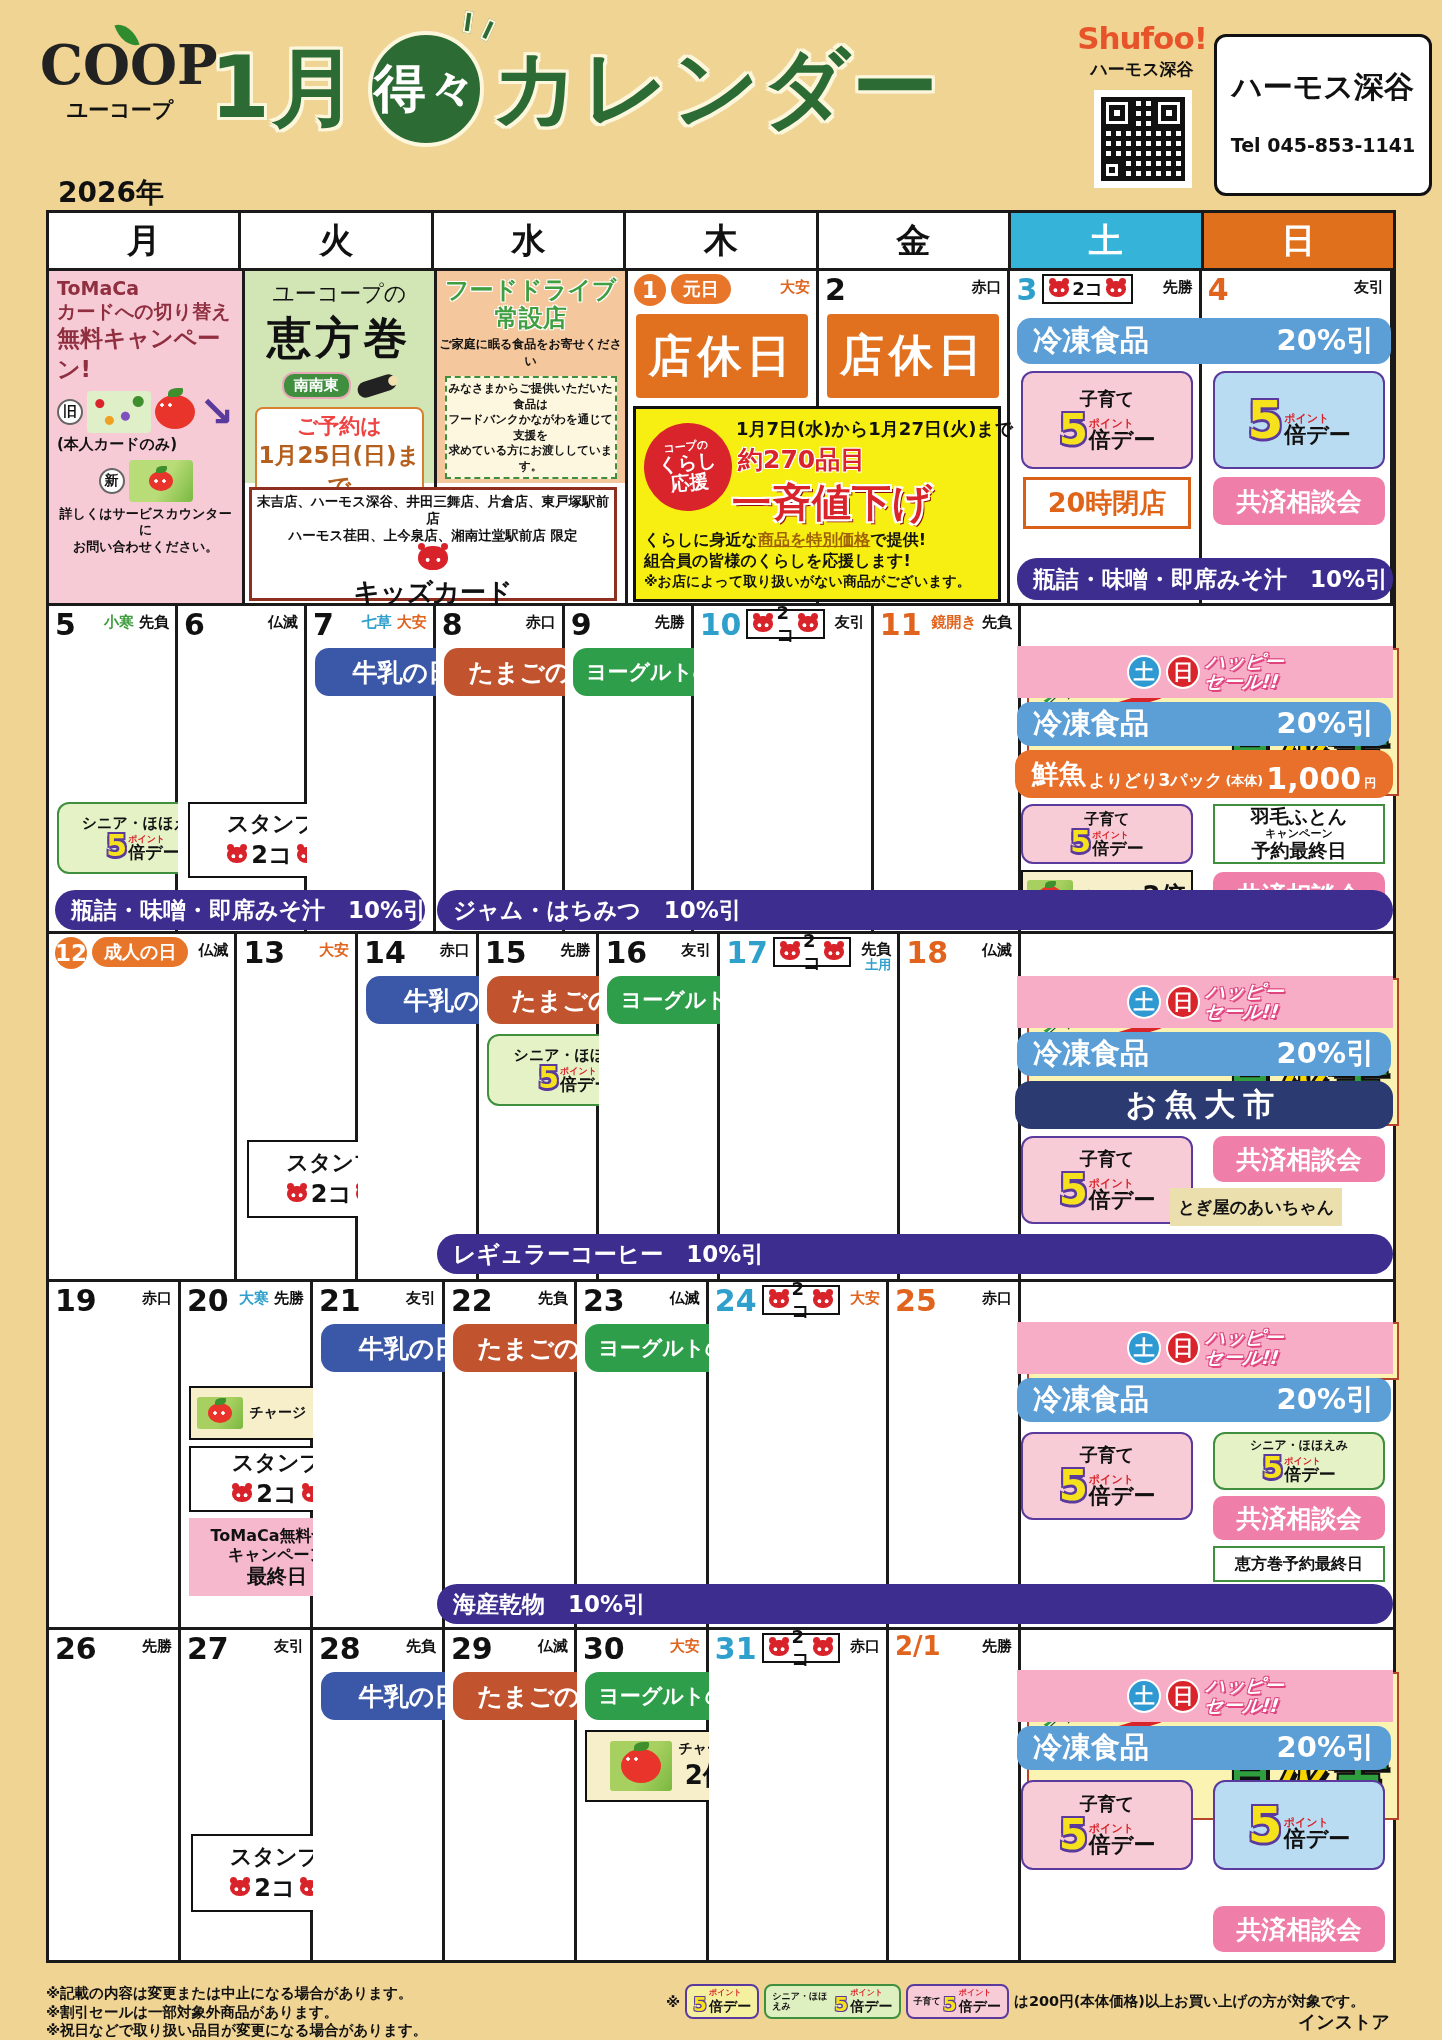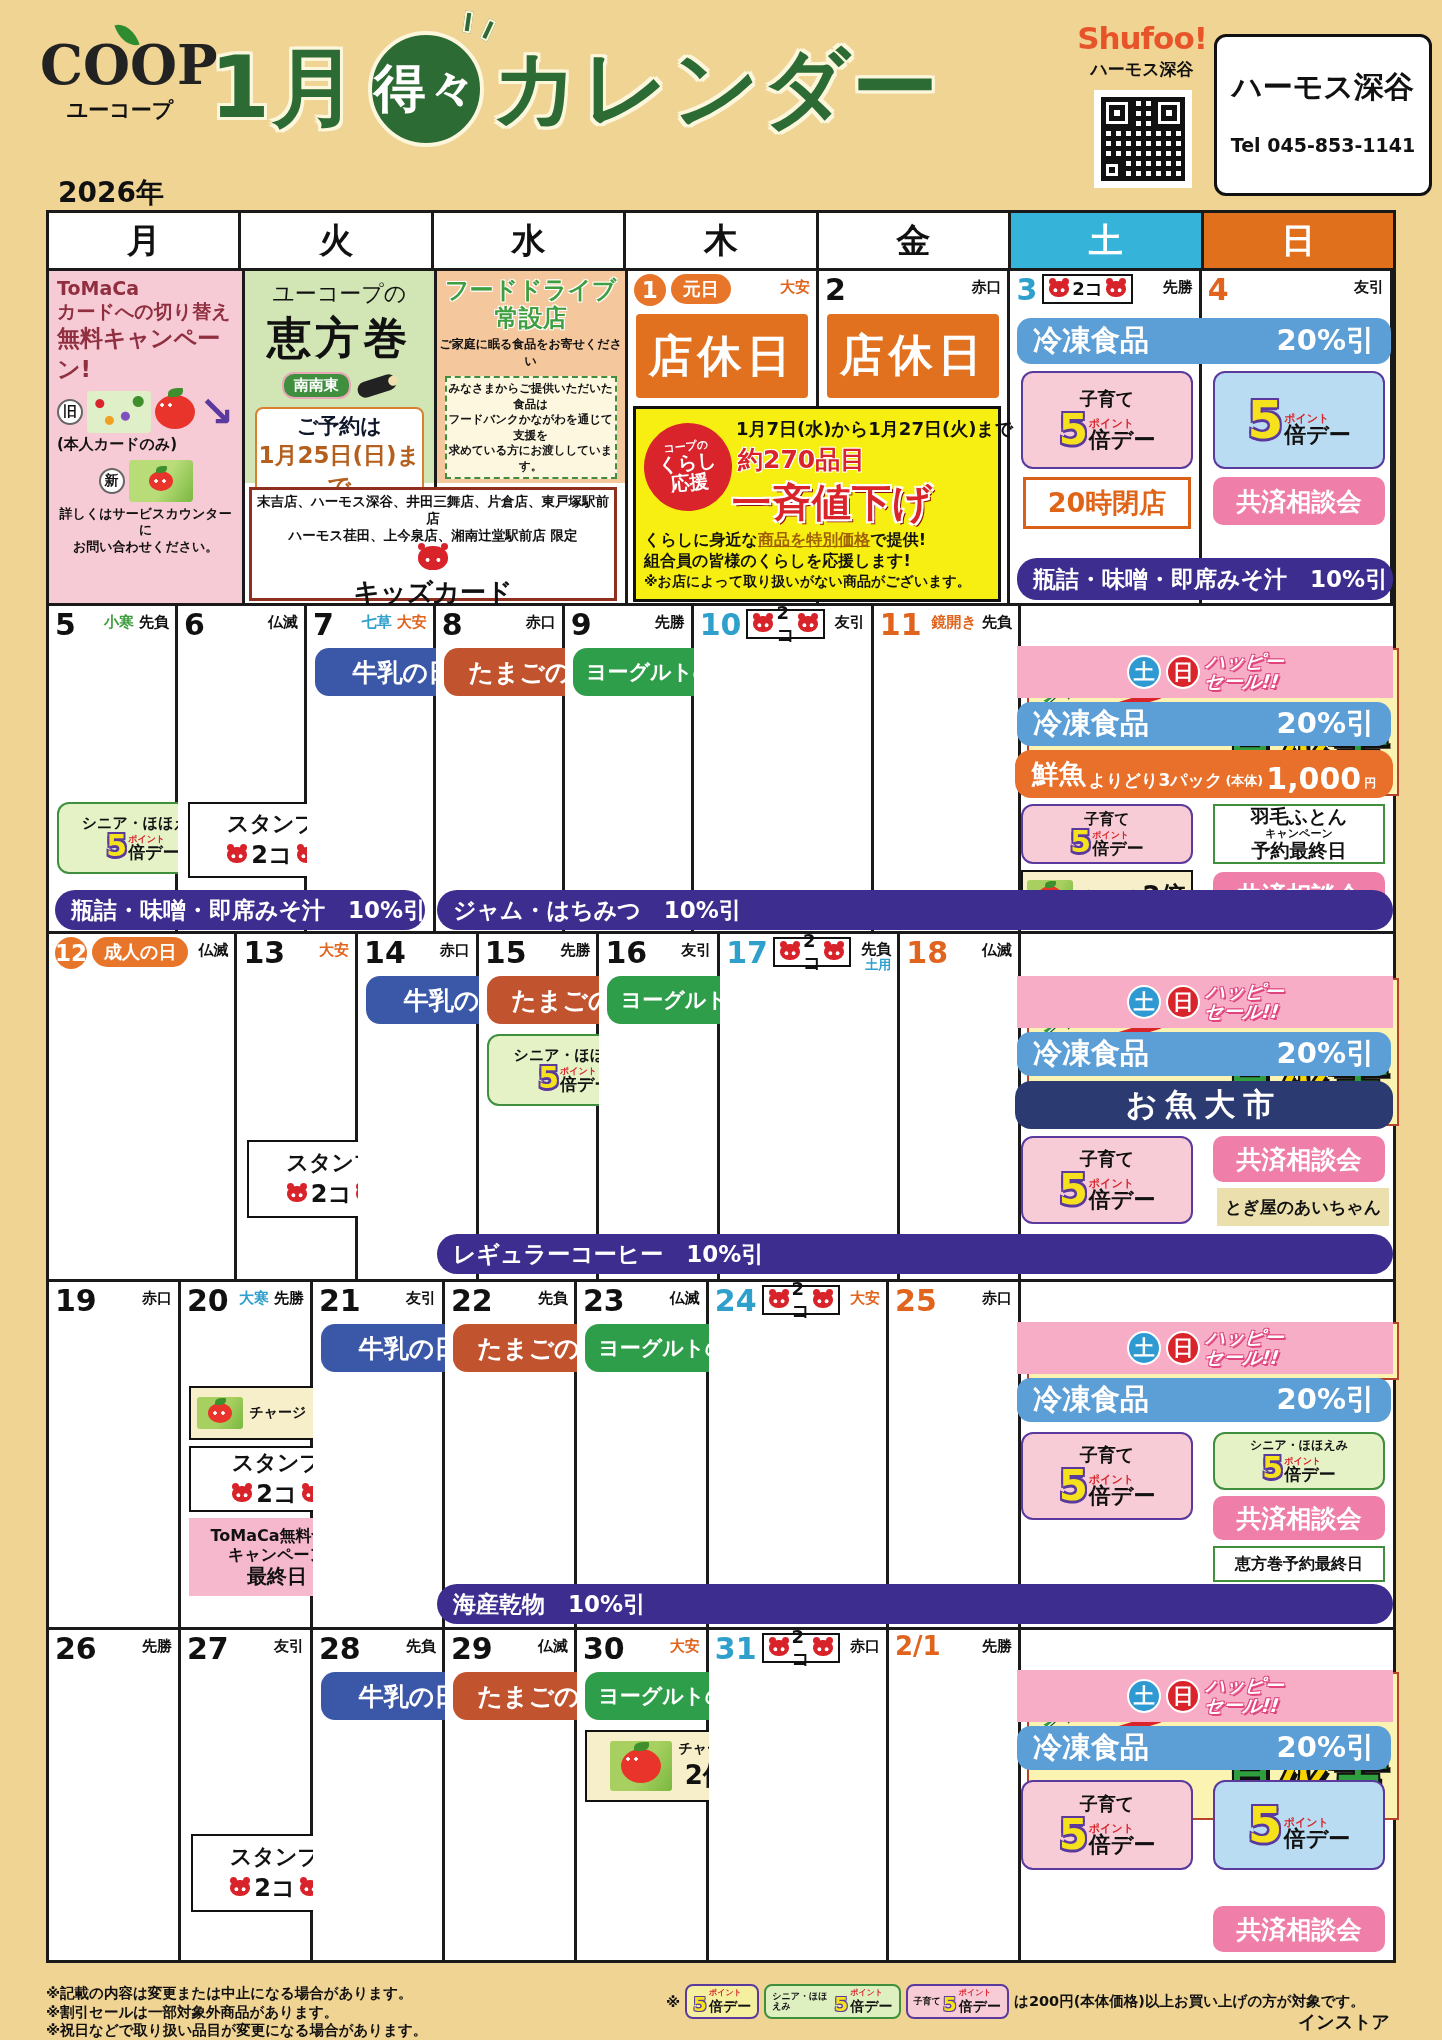--- a/index.html
+++ b/index.html
@@ -131,21 +131,21 @@
 .end3 { color:#fff; font-size:23px; font-weight:bold; }
 .tmnote { font-size:13px; font-weight:bold; line-height:1.3; text-align:center; margin-top:4px; }
 .ehom { height:212px; background:#d2e5b5; text-align:center; padding-top:8px; }
 .eh1 { font-family:"DejaVu Serif",serif; font-size:22px; }
 .eh2 { font-family:"DejaVu Serif",serif; font-size:44px; font-weight:bold; letter-spacing:4px; }
 .ehdec { display:flex; align-items:center; justify-content:center; gap:6px; margin-top:4px; }
 .dir { background:#3f8f3f; color:#fff; font-size:15px; font-weight:bold; border-radius:12px; padding:2px 10px; border:2px solid #e8a8b8; }
 .roll { width:40px; height:16px; background:#222; border-radius:8px; transform:rotate(-18deg); position:relative; }
 .roll::after { content:""; position:absolute; right:-2px; top:3px; width:10px; height:10px; background:#f0e0b0; border-radius:50%; }
 .rsv { background:#fff; border:2px solid #d88030; border-radius:8px; margin:8px 10px 0 10px; padding:3px 0; }
-.r1 { color:#0f172a; font-size:21px; font-weight:bold; }
+.r1 { color:#ef4444; font-size:21px; font-weight:bold; }
 .r2 { color:#b55f1e; font-size:23px; font-weight:700; }
 .fdrive { height:212px; background:#f4c79c; text-align:center; padding-top:6px; }
 .fd1 { color:#3f9e3f; font-size:24px; font-weight:900; line-height:1.15; text-shadow:1px 1px 0 #fff,-1px -1px 0 #fff,1px -1px 0 #fff,-1px 1px 0 #fff; }
 .fdsub { font-size:12px; font-weight:bold; margin-top:4px; }
 .fdnote { border:2px dashed #3f8f3f; background:#fdf7e0; margin:6px 8px 0 8px; padding:3px 2px; font-size:11.5px; font-weight:bold; line-height:1.35; text-align:center; }
 .fdlogo { margin-top:6px; display:flex; align-items:center; justify-content:center; gap:4px; }
 .fb-ic { width:26px; height:20px; border-radius:50%;
   background:radial-gradient(circle at 30% 50%,#2f6ac0 6px,transparent 7px),radial-gradient(circle at 70% 50%,#d8554a 6px,transparent 7px),#fff; border:1px solid #999; }
 .fdx { font-size:16px; font-weight:bold; }
 .fdcoop { font-family:"DejaVu Serif",serif; font-size:22px; font-weight:bold; }
@@ -607,21 +607,21 @@
       <div class="kt">子育て</div>
       <div class="fiverow">
           <span class="five">5</span>
           <span class="pw">
             <span class="point">ポイント</span>
             <span class="bai">倍デー</span>
           </span>
         </div>
     </div>
     <div class="abs kyosai" style="left:1164px;top:202px;width:172px;height:46px">共済相談会</div>
-    <div class="abs togiya" style="left:1168px;top:254px;width:172px;height:38px">とぎ屋のあいちゃん</div>
+    <div class="abs togiya" style="left:1121px;top:254px;width:172px;height:38px">とぎ屋のあいちゃん</div>
     <div class="abs strip" style="left:388px;top:300px;width:956px;height:40px">レギュラーコーヒー　10%引</div>
   </div>
 
   <div class="week" style="height:348px">
     <div class="cell">
       <div class="chead">
           <span class="num">19</span>
           <span class="sp"></span>
           <span class="rk">赤口</span>
         </div>

